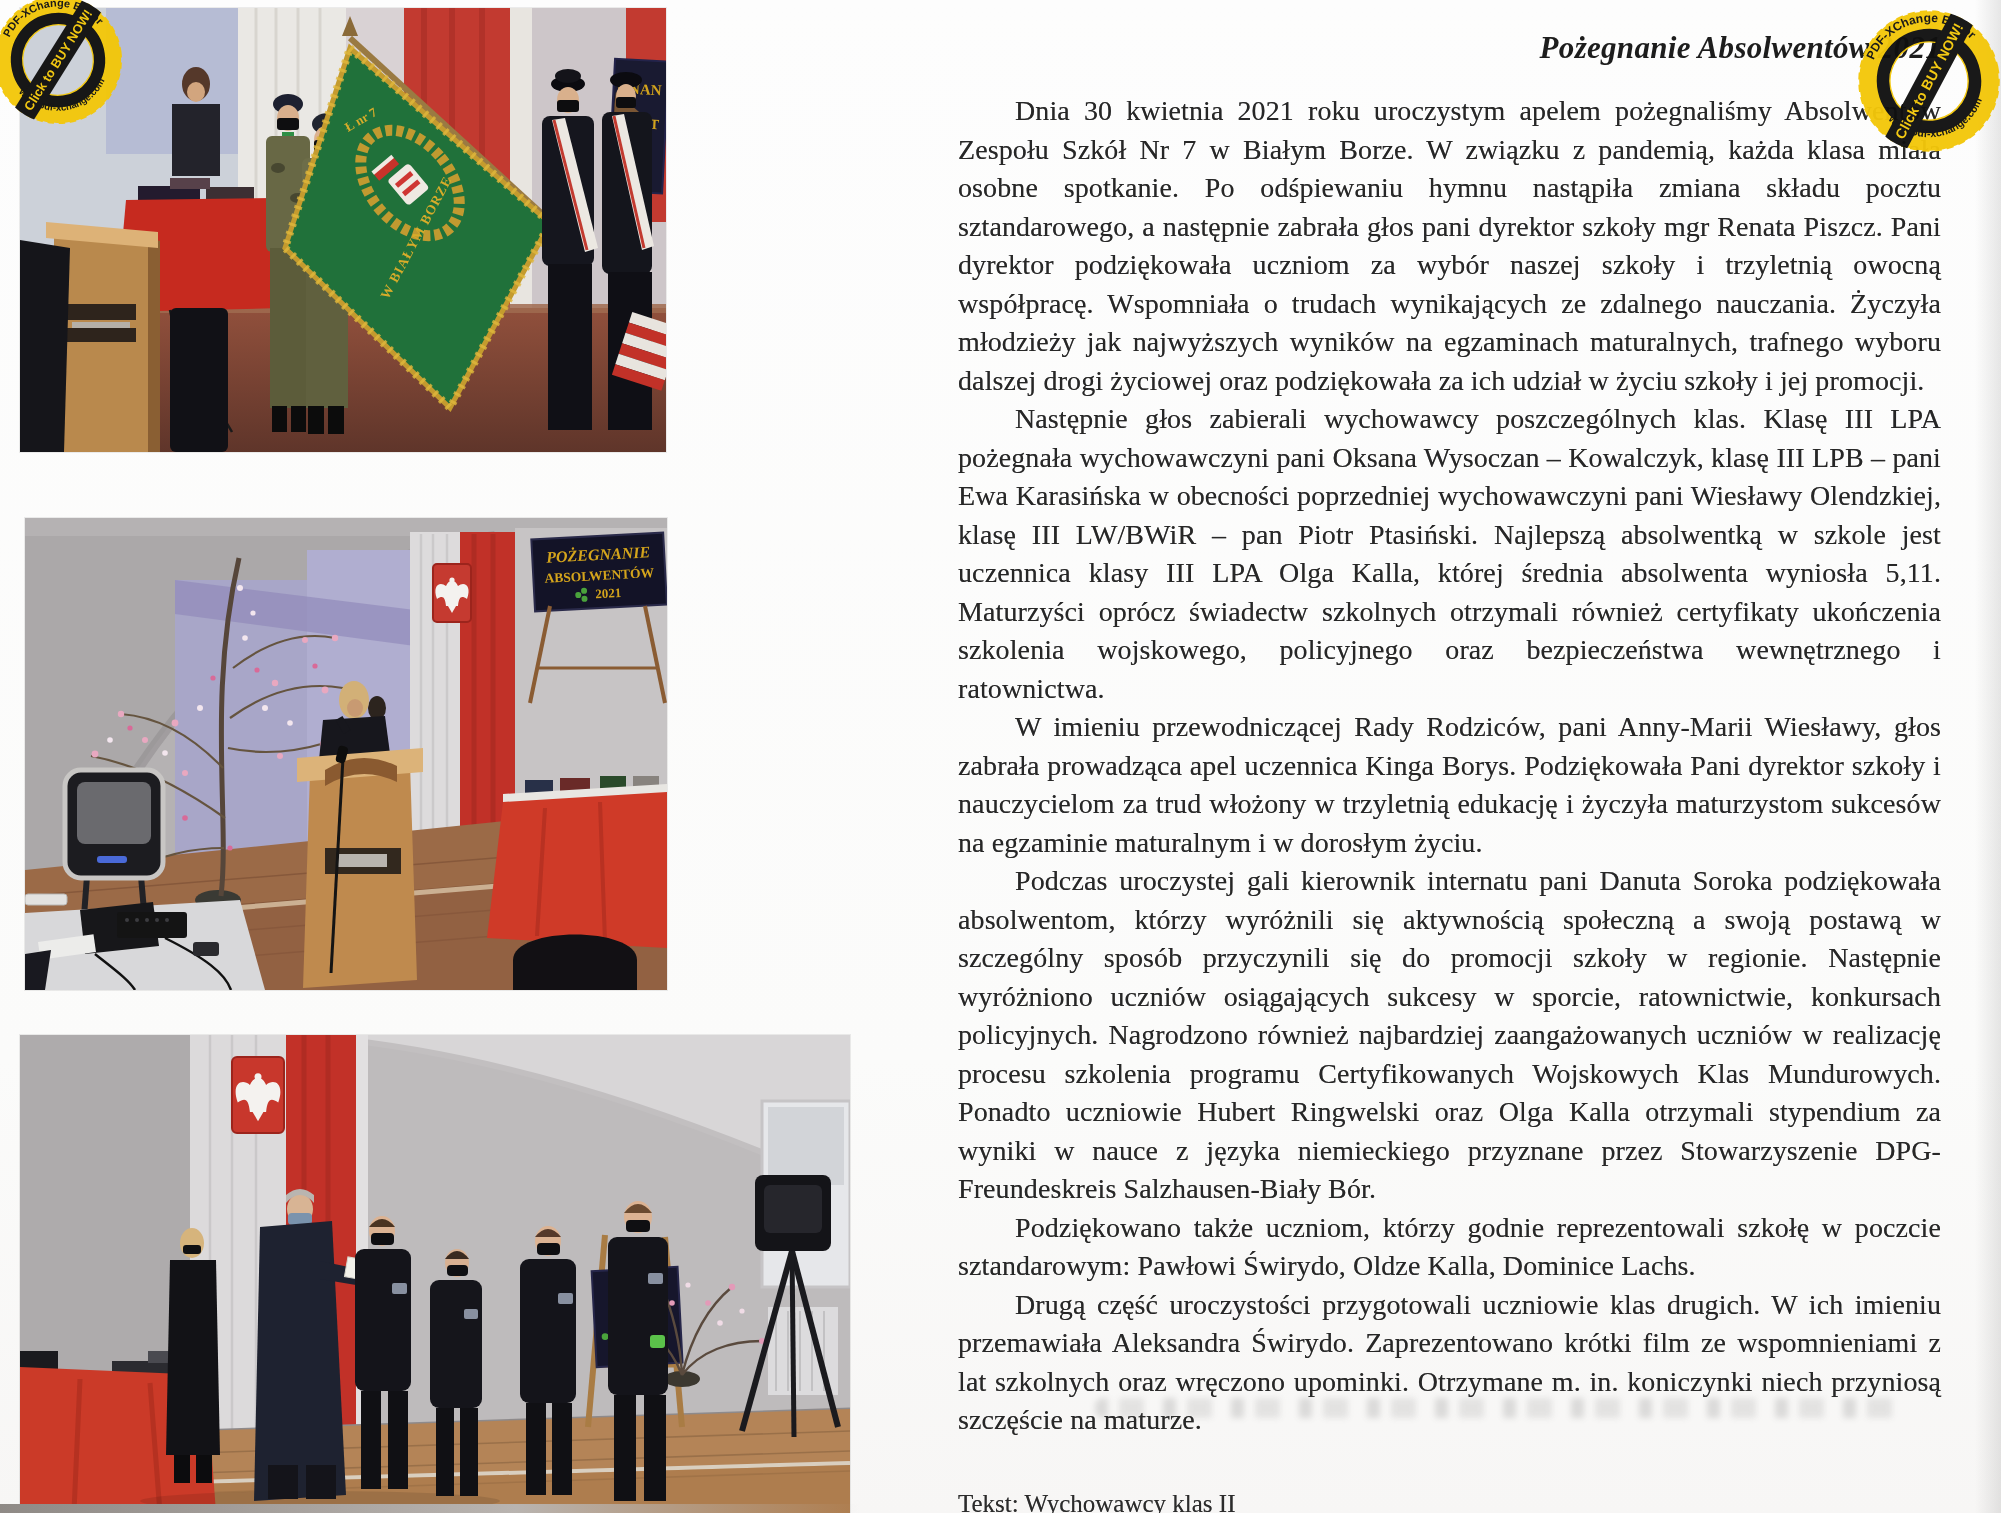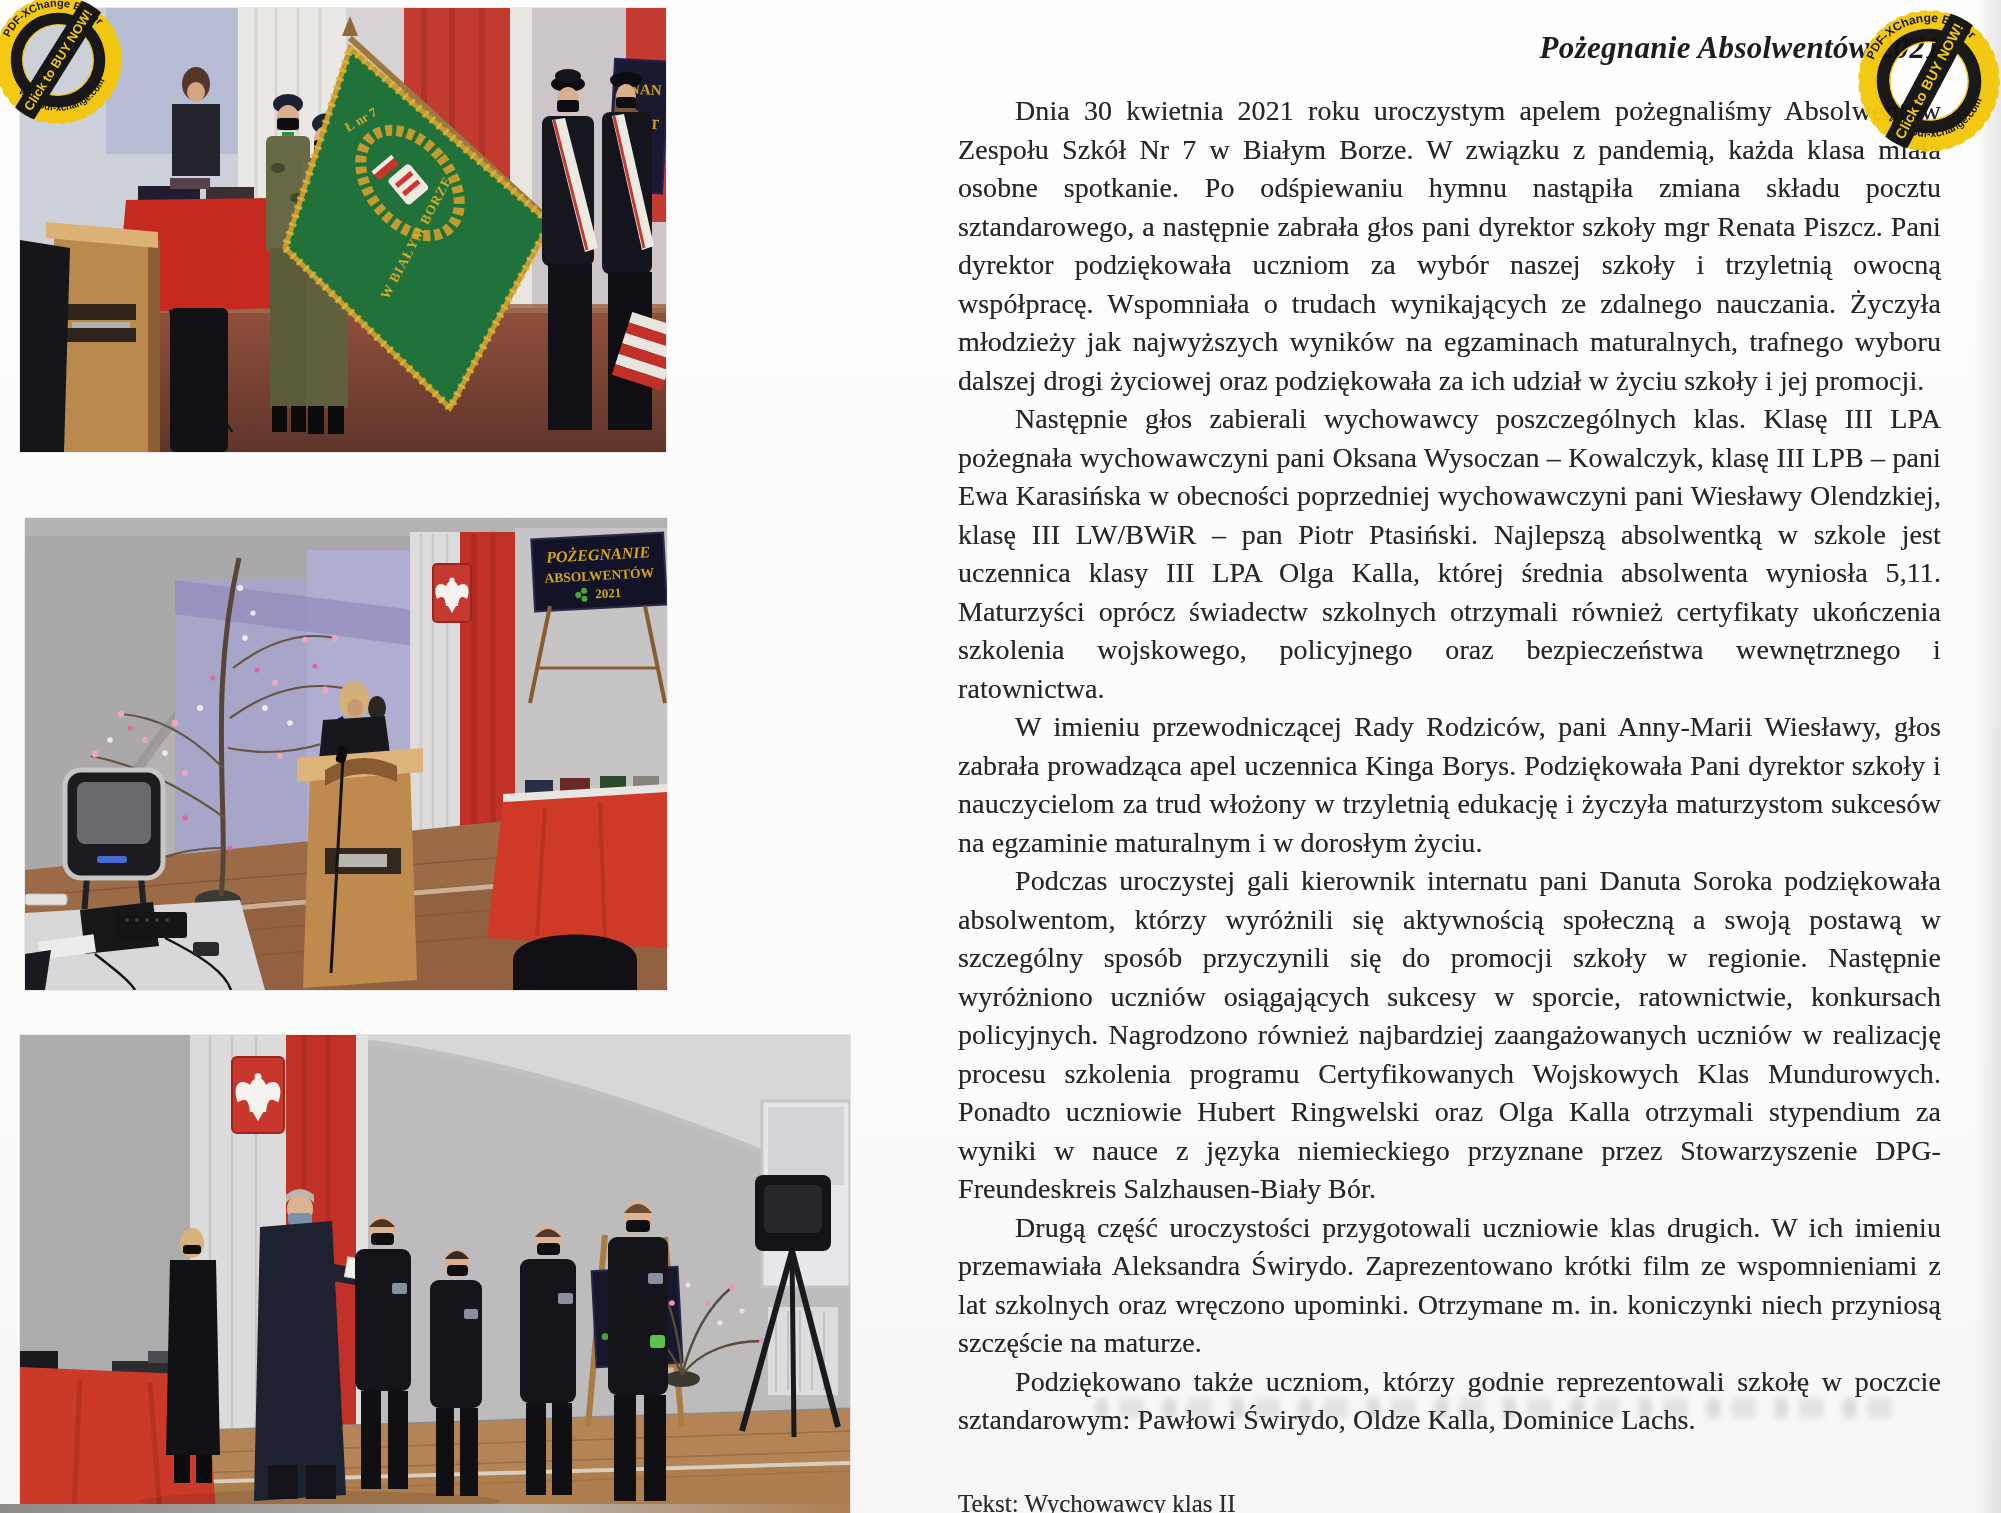--- a/index.html
+++ b/index.html
@@ -483,22 +483,22 @@
       </g>
     </svg>
   </div>
 
   <div class="textcol">
     <h1 class="doc-title">Pożegnanie Absolwentów 2021</h1>
     <p>Dnia 30 kwietnia 2021 roku uroczystym apelem pożegnaliśmy Absolwentów Zespołu Szkół Nr 7 w Białym Borze. W związku z pandemią, każda klasa miała osobne spotkanie. Po odśpiewaniu hymnu nastąpiła zmiana składu pocztu sztandarowego, a następnie zabrała głos pani dyrektor szkoły mgr Renata Piszcz. Pani dyrektor podziękowała uczniom za wybór naszej szkoły i trzyletnią owocną współpracę. Wspomniała o trudach wynikających ze zdalnego nauczania. Życzyła młodzieży jak najwyższych wyników na egzaminach maturalnych, trafnego wyboru dalszej drogi życiowej oraz podziękowała  za ich udział w życiu szkoły i jej promocji.</p>
     <p>Następnie głos zabierali wychowawcy poszczególnych klas. Klasę III LPA pożegnała wychowawczyni pani Oksana Wysoczan – Kowalczyk, klasę III LPB – pani Ewa Karasińska w obecności poprzedniej wychowawczyni pani Wiesławy Olendzkiej, klasę III LW/BWiR – pan Piotr Ptasiński. Najlepszą absolwentką w szkole jest uczennica klasy III LPA Olga Kalla, której średnia absolwenta wyniosła 5,11. Maturzyści oprócz świadectw szkolnych otrzymali również certyfikaty ukończenia szkolenia wojskowego, policyjnego oraz bezpieczeństwa wewnętrznego i ratownictwa.</p>
     <p>W imieniu przewodniczącej Rady Rodziców, pani Anny-Marii Wiesławy, głos zabrała prowadząca apel uczennica Kinga Borys.  Podziękowała Pani dyrektor szkoły i nauczycielom za trud włożony w trzyletnią edukację i życzyła maturzystom sukcesów na egzaminie maturalnym i w dorosłym życiu.</p>
     <p>Podczas uroczystej gali kierownik internatu pani Danuta Soroka podziękowała absolwentom, którzy wyróżnili się aktywnością społeczną a swoją postawą w szczególny sposób przyczynili się do promocji szkoły w regionie. Następnie wyróżniono uczniów osiągających sukcesy w sporcie, ratownictwie, konkursach policyjnych. Nagrodzono również najbardziej zaangażowanych uczniów w realizację procesu szkolenia programu Certyfikowanych Wojskowych Klas Mundurowych. Ponadto uczniowie Hubert Ringwelski oraz Olga Kalla otrzymali stypendium za wyniki w nauce z języka niemieckiego przyznane przez Stowarzyszenie DPG-Freundeskreis Salzhausen-Biały Bór.</p>
+    <p>Podziękowano także uczniom, którzy godnie reprezentowali szkołę w poczcie sztandarowym: Pawłowi Świrydo, Oldze Kalla, Dominice Lachs.</p>
     <p>Drugą część uroczystości przygotowali uczniowie klas drugich. W ich imieniu przemawiała Aleksandra Świrydo. Zaprezentowano krótki film ze wspomnieniami z lat szkolnych oraz wręczono upominki. Otrzymane m. in. koniczynki niech przyniosą szczęście na maturze.</p>
-    <p>Podziękowano także uczniom, którzy godnie reprezentowali szkołę w poczcie sztandarowym: Pawłowi Świrydo, Oldze Kalla, Dominice Lachs.</p>
     <div class="credits">
       <div>Tekst: Wychowawcy klas II</div>
 
     </div>
   </div>
 
   <div class="scan-artifact"></div>
   <div class="scan-bottom"></div>
   <div class="page-right-shade"></div>
 

